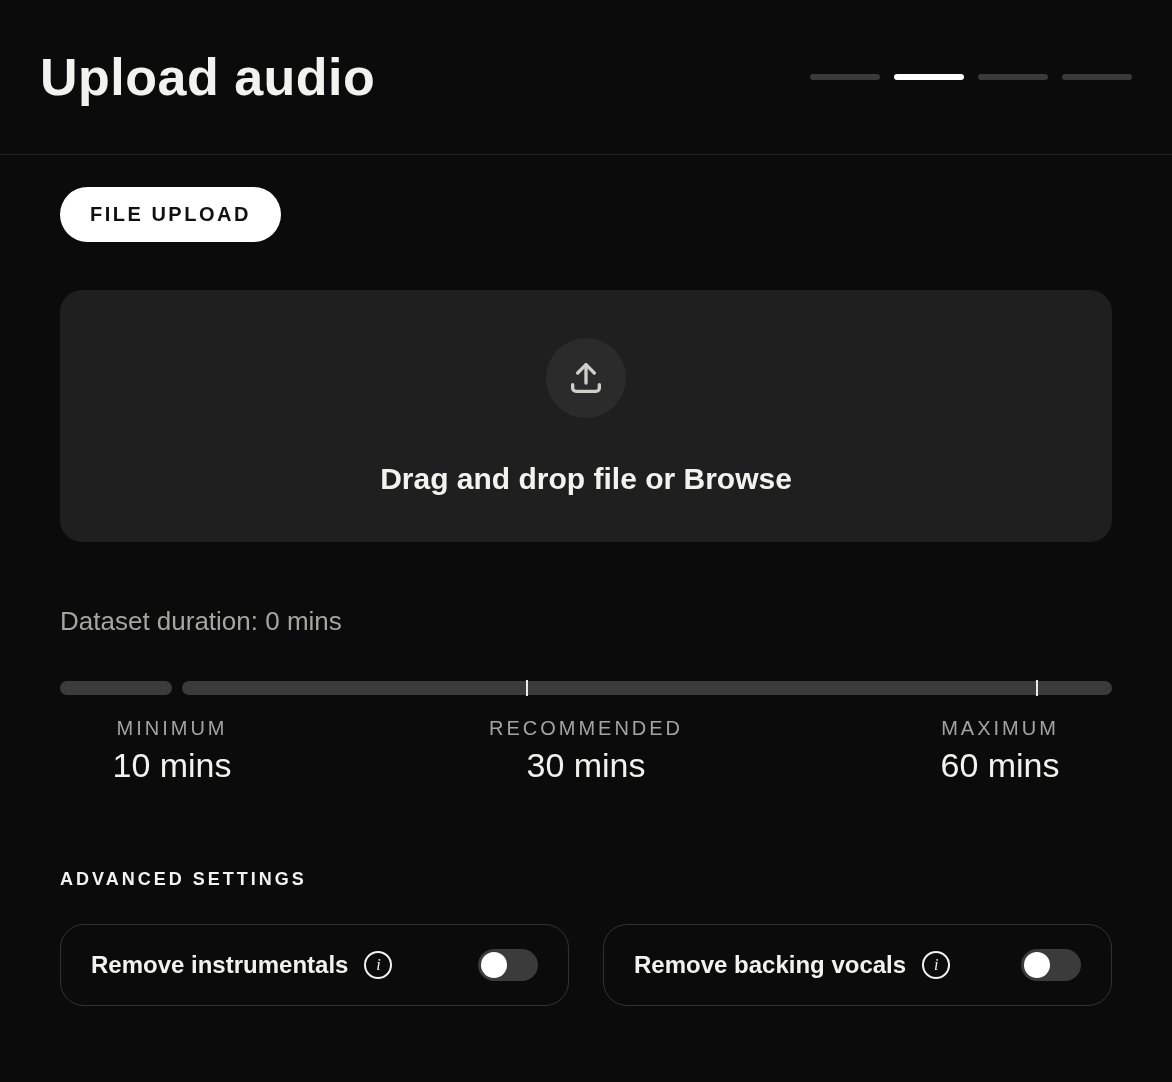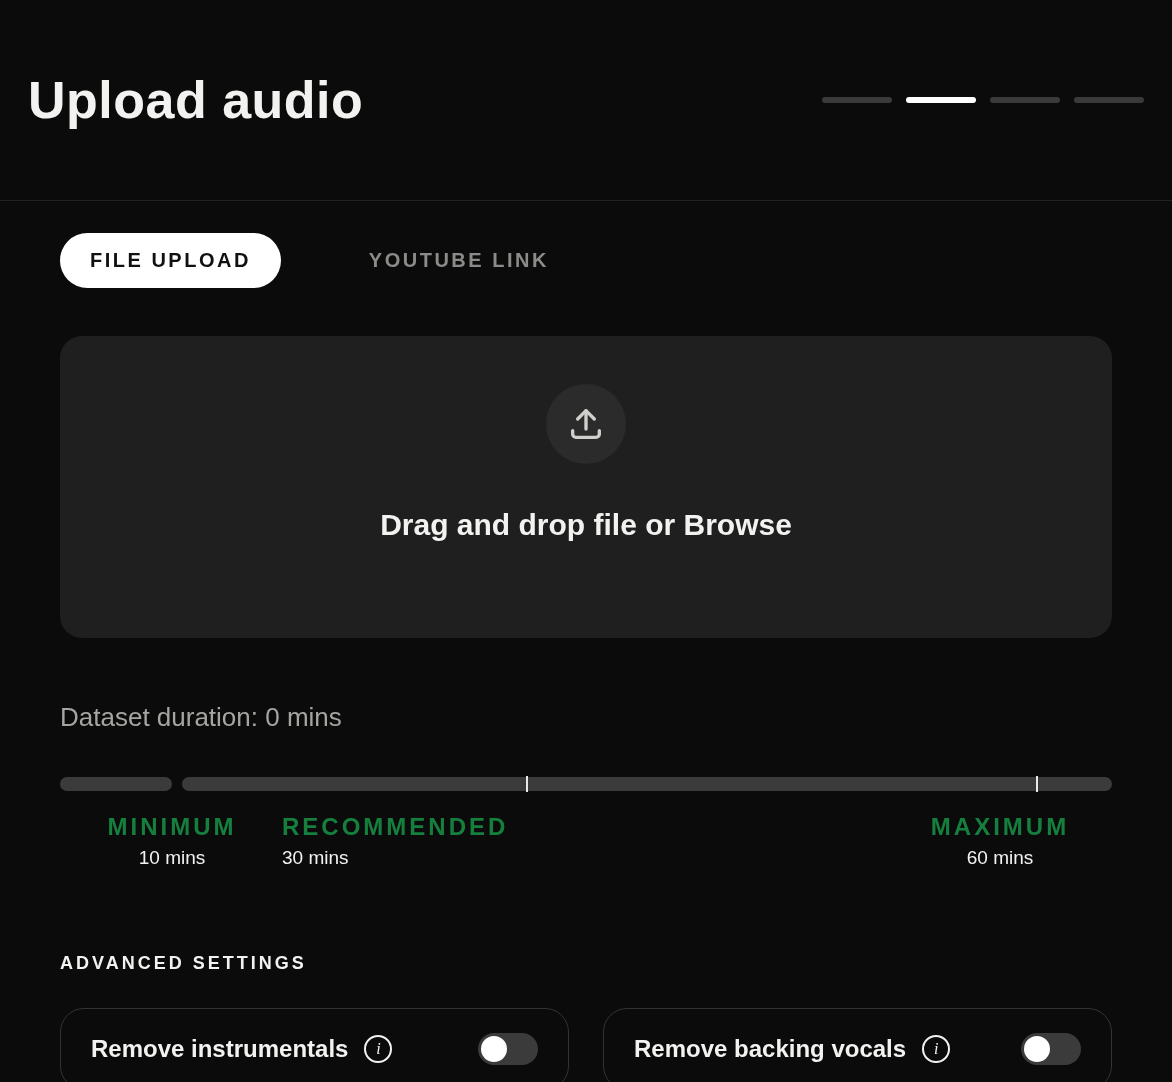--- a/index.html
+++ b/index.html
@@ -20,25 +20,25 @@
     width:1172px;
     height:1082px;
     background:var(--bg);
     color:var(--text);
     font-family:-apple-system,BlinkMacSystemFont,"Segoe UI",Helvetica,Arial,sans-serif;
     overflow:hidden;
   }
 
   
   .hdr{
-    height:201px;
+    height:155px;
     display:flex;
     align-items:center;
     justify-content:space-between;
-    padding:0 28px;
+    padding:0 40px;
     border-bottom:1px solid #222;
   }
   .page-title{
     font-size:52px;
     font-weight:700;
     color:var(--text);
     letter-spacing:.5px;
   }
 
   .stepper{display:flex;gap:14px;}
@@ -56,21 +56,21 @@
     color:#8b8b88;
     padding:16px 30px;border-radius:40px;
     cursor:pointer;
   }
   .tab.active{background:var(--white);color:#111;}
 
   
   .dropzone{
     background:#1f1f1f;
     border-radius:22px;
-    padding:48px 20px 76px;
+    padding:48px 20px 26px;
     display:flex;flex-direction:column;align-items:center;justify-content:center;
     cursor:pointer;
   }
   .upload-circle{
     width:80px;height:80px;border-radius:50%;
     background:#2b2b2b;
     display:flex;align-items:center;justify-content:center;
     margin-bottom:44px;
   }
   .upload-circle svg{width:40px;height:40px;display:block;}
@@ -86,24 +86,24 @@
   .bar.seg2{flex:1;position:relative;border-radius:8px;}
   .tick{position:absolute;top:-1px;bottom:-1px;width:2px;background:#e9e9e6;}
   .tick.rec{left:37%;}
   .tick.max{right:8%;}
 
   .marks{
     display:flex;justify-content:space-between;margin-top:22px;padding:0 2px;
   }
   .mark{display:flex;flex-direction:column;align-items:center;gap:6px;}
   .mark.min{align-items:center;width:220px;}
-  .mark.rec{align-items:flex-start;flex:1;}
+  .mark.rec{align-items:center;flex:1;}
   .mark.max{align-items:center;width:220px;}
-  .mark .lbl{font-size:24px;letter-spacing:3px;color:#15803d;font-weight:700;}
-  .mark .val{font-size:19px;color:var(--text);}
+  .mark .lbl{font-size:20px;letter-spacing:3px;color:#a3a3a3;font-weight:400;}
+  .mark .val{font-size:34px;color:var(--text);}
 
   
   .adv-title{
     margin-top:84px;
     font-size:18px;letter-spacing:3px;color:var(--text);font-weight:600;
   }
   .adv-row{display:flex;gap:34px;margin-top:34px;}
   .adv-card{
     flex:1;border:1.5px solid #333;border-radius:24px;
     padding:24px 30px;
@@ -134,21 +134,20 @@
     <div class="step active"></div>
     <div class="step"></div>
     <div class="step"></div>
   </div>
 </div>
 
 <div class="content">
 
   <div class="tabs">
     <div class="tab active">FILE UPLOAD</div>
-    <div class="tab">YOUTUBE LINK</div>
   </div>
 
   <div class="dropzone">
     <div class="upload-circle">
       <svg viewBox="0 0 24 24" fill="none" stroke="#cfcfcc" stroke-width="2" stroke-linecap="round" stroke-linejoin="round">
         <path d="M12 15V4"></path>
         <path d="M7 9l5-5 5 5"></path>
         <path d="M4 16v2a2 2 0 0 0 2 2h12a2 2 0 0 0 2-2v-2"></path>
       </svg>
     </div>

